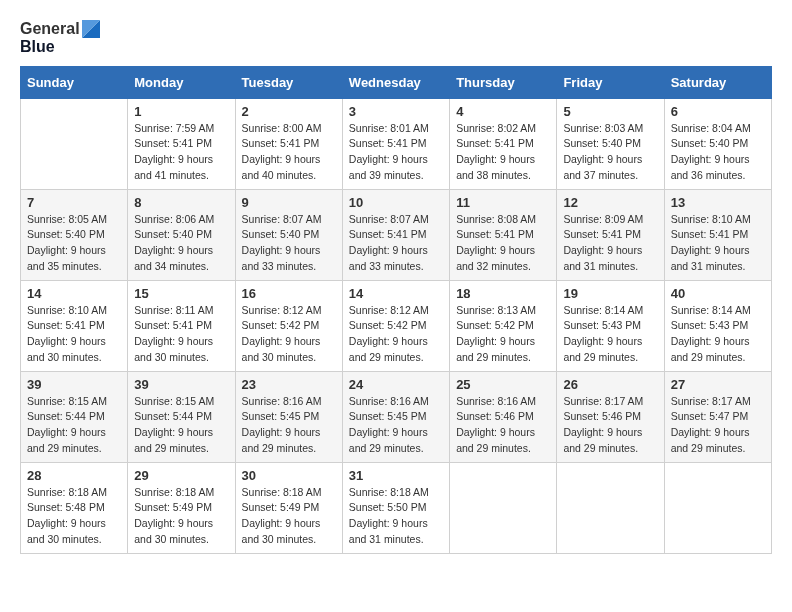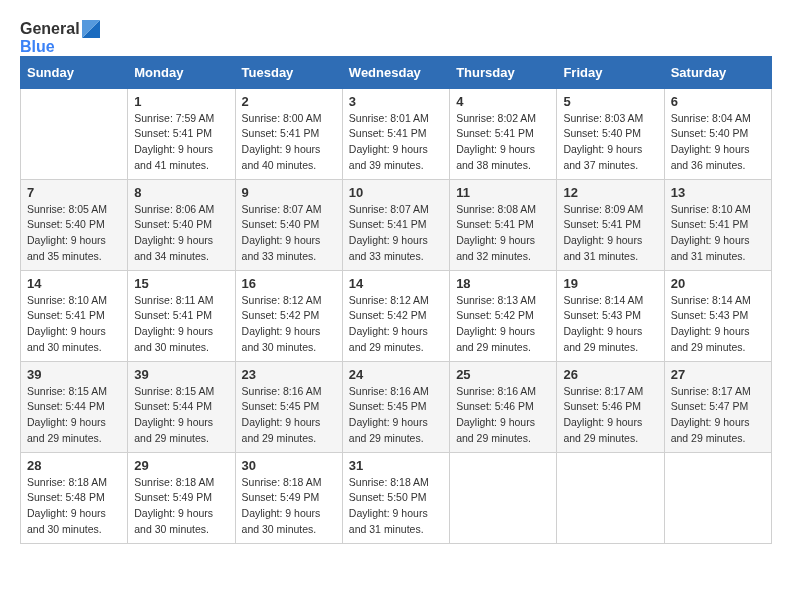--- a/index.html
+++ b/index.html
@@ -7,20 +7,21 @@
       font-family: Arial, sans-serif;
       background: #fff;
       width: 792px;
       min-height: 612px;
       padding: 20px;
     }
     .header-area {
       display: flex;
       justify-content: space-between;
       align-items: flex-start;
+      margin-bottom: 10px;
     }
     .logo {
       display: flex;
       align-items: center;
       gap: 4px;
     }
     .title-area {
       text-align: right;
     }
     .main-title {
@@ -81,21 +82,21 @@
 <div class="header-area">
   <div class="logo">
   <div style="display:flex;flex-direction:column;line-height:1.1;">
     <div style="display:flex;align-items:center;">
       <span style="font-size:16px;font-weight:bold;color:#333;">General</span>
       <svg width="18" height="18" viewBox="0 0 18 18" style="margin-left:2px;">
         <polygon points="0,18 18,0 18,18" fill="#1a6bbf"></polygon>
         <polygon points="0,18 18,0 0,0" fill="#5599dd"></polygon>
       </svg>
     </div>
-    <span style="font-size:16px;font-weight:bold;color:#3b82f6;">Blue</span>
+    <span style="font-size:16px;font-weight:bold;color:#0f172a;">Blue</span>
   </div>
 </div>
   <div class="title-area">
     <div class="main-title"></div>
     <div class="subtitle"></div>
   </div>
 </div>
 
 <table class="calendar">
   <thead>
@@ -186,21 +187,21 @@
         </td>
         <td>
           <span class="day-number">18</span>
           <div class="day-info">Sunrise: 8:13 AM<br>Sunset: 5:42 PM<br>Daylight: 9 hours<br>and 29 minutes.</div>
         </td>
         <td>
           <span class="day-number">19</span>
           <div class="day-info">Sunrise: 8:14 AM<br>Sunset: 5:43 PM<br>Daylight: 9 hours<br>and 29 minutes.</div>
         </td>
         <td>
-          <span class="day-number">20</span>
+          <span class="day-number">40</span>
           <div class="day-info">Sunrise: 8:14 AM<br>Sunset: 5:43 PM<br>Daylight: 9 hours<br>and 29 minutes.</div>
         </td>
       </tr>
       <tr>
         <td>
           <span class="day-number">39</span>
           <div class="day-info">Sunrise: 8:15 AM<br>Sunset: 5:44 PM<br>Daylight: 9 hours<br>and 29 minutes.</div>
         </td>
         <td>
           <span class="day-number">39</span>

